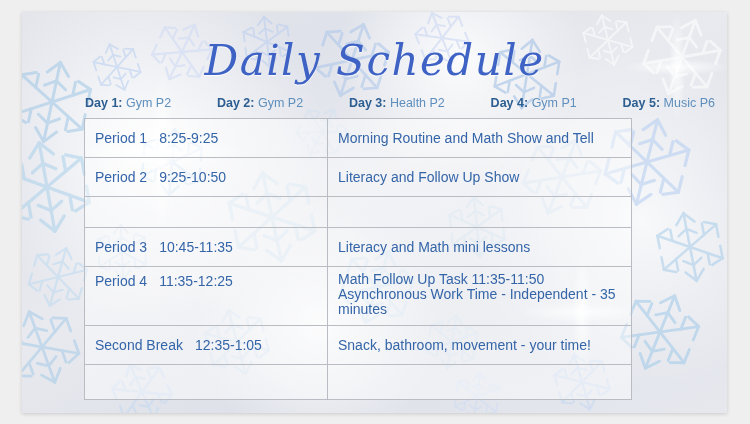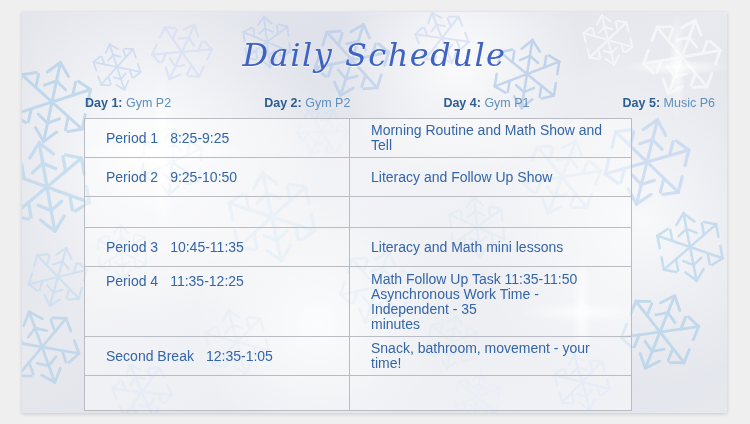--- a/index.html
+++ b/index.html
@@ -59,21 +59,21 @@
 
   
   #title {
     position: absolute;
     left: 0;
     top: 24px;
     width: 705px;
     text-align: center;
     font-family: "DejaVu Serif", serif;
     font-style: italic;
-    font-size: 32px;
+    font-size: 42px;
     font-weight: 400;
     letter-spacing: 1.5px;
     color: #3f63c4;
     text-shadow: 0 1px 1px rgba(255,255,255,0.9);
     z-index: 5;
   }
 
   
   #days {
     position: absolute;
@@ -101,21 +101,21 @@
     left: 62px;
     top: 106px;
     width: 548px;
     border-collapse: collapse;
     table-layout: fixed;
     z-index: 4;
     background: rgba(255,255,255,0.30);
   }
   #schedule td {
     border: 1px solid #b9bcc2;
-    padding: 4px 21px;
+    padding: 4px 10px;
     vertical-align: middle;
     color: #3465a8;
     background: rgba(255,255,255,0.22);
   }
   td.c-label {
     width: 222px;
     font-size: 14px;
     white-space: nowrap;
   }
   td.c-desc {
@@ -207,20 +207,24 @@
     <div id="days">
       <span class="day-item">
         <span class="day-num">Day 1</span><span class="day-num">:</span>
         <span class="day-val">Gym P2</span>
       </span>
       <span class="day-item">
         <span class="day-num">Day 2</span><span class="day-num">:</span>
         <span class="day-val">Gym P2</span>
       </span>
       <span class="day-item">
+        <span class="day-num">Day 3</span><span class="day-num">:</span>
+        <span class="day-val">Health P2</span>
+      </span>
+      <span class="day-item">
         <span class="day-num">Day 4</span><span class="day-num">:</span>
         <span class="day-val">Gym P1</span>
       </span>
       <span class="day-item">
         <span class="day-num">Day 5</span><span class="day-num">:</span>
         <span class="day-val">Music P6</span>
       </span>
     </div>
 
     <table id="schedule">

